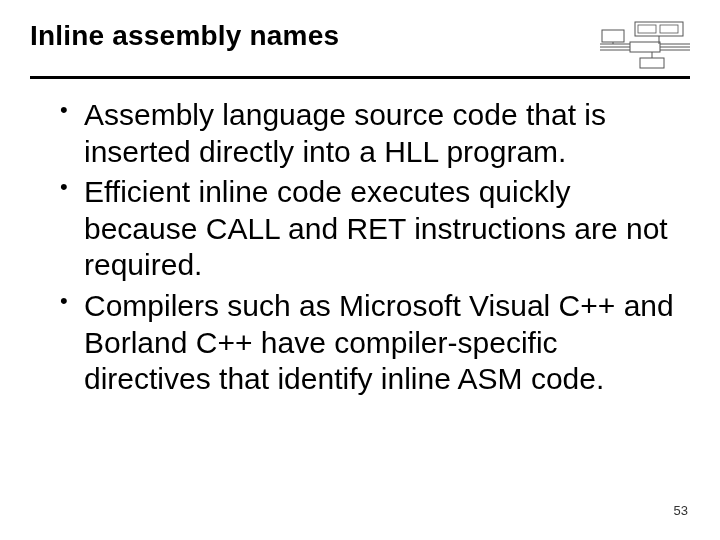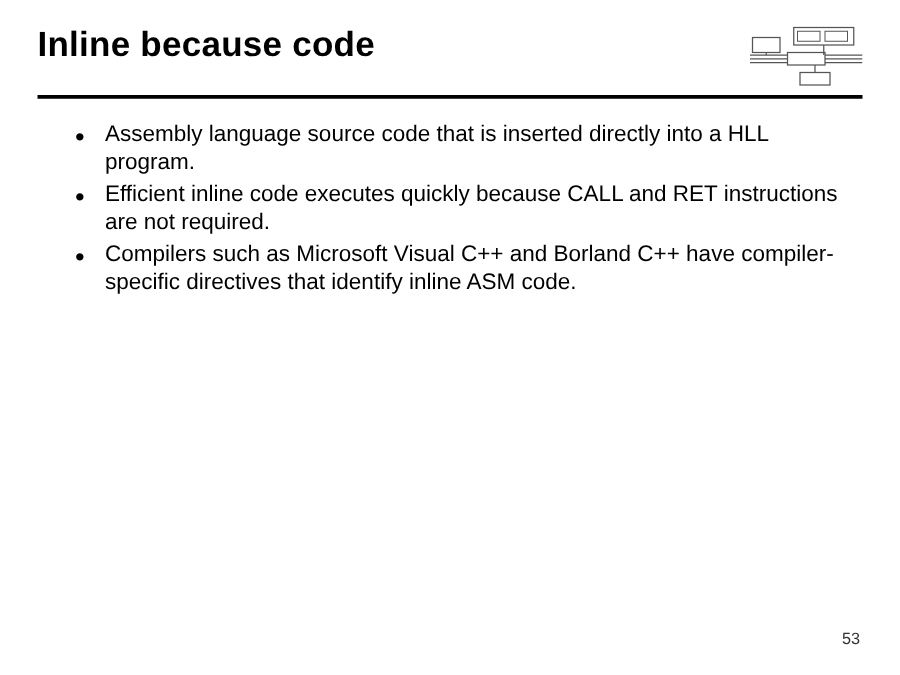--- a/index.html
+++ b/index.html
@@ -3,32 +3,32 @@
 <meta charset="utf-8">
 <style>
   * { margin: 0; padding: 0; box-sizing: border-box; }
   html, body { width: 720px; height: 540px; background: #fff; font-family: Verdana, Tahoma, Arial, sans-serif; color: #000; overflow: hidden; }
   .slide { width: 720px; height: 540px; position: relative; padding: 20px 30px 20px 30px; }
   .header-row { display: flex; align-items: flex-start; justify-content: space-between; border-bottom: 3px solid #000; padding-bottom: 6px; margin-bottom: 18px; }
   .title { font-size: 28px; font-weight: 700; letter-spacing: 0.2px; }
   .diagram { width: 90px; height: 50px; }
   .content { padding-left: 26px; padding-right: 10px; }
   ul.bullets { list-style: none; }
-  ul.bullets > li { position: relative; padding-left: 28px; font-size: 18px; line-height: 1.22; margin-bottom: 4px; font-weight: 400; }
+  ul.bullets > li { position: relative; padding-left: 28px; font-size: 30px; line-height: 1.22; margin-bottom: 4px; font-weight: 400; }
   ul.bullets > li::before { content: "•"; position: absolute; left: 4px; top: 0; font-size: 22px; }
   .page-num { position: absolute; right: 32px; bottom: 22px; font-size: 13px; color: #333; }
   
   .diagram svg { width: 100%; height: 100%; }
 </style>
 </head>
 <body>
 
 <div class="slide">
   <div class="header-row">
-    <div class="title">Inline because code</div>
+    <div class="title">Inline assembly names</div>
     <div class="diagram">
       <svg viewBox="0 0 90 50">
         <rect x="35" y="2" width="48" height="14" fill="none" stroke="#555" stroke-width="1"></rect>
         <rect x="38" y="5" width="18" height="8" fill="none" stroke="#555" stroke-width="0.8"></rect>
         <rect x="60" y="5" width="18" height="8" fill="none" stroke="#555" stroke-width="0.8"></rect>
         <rect x="2" y="10" width="22" height="12" fill="none" stroke="#555" stroke-width="1"></rect>
         <line x1="0" y1="24" x2="90" y2="24" stroke="#555" stroke-width="1"></line>
         <line x1="0" y1="27" x2="90" y2="27" stroke="#555" stroke-width="1"></line>
         <line x1="0" y1="30" x2="90" y2="30" stroke="#555" stroke-width="1"></line>
         <rect x="30" y="22" width="30" height="10" fill="#fff" stroke="#555" stroke-width="1"></rect>

